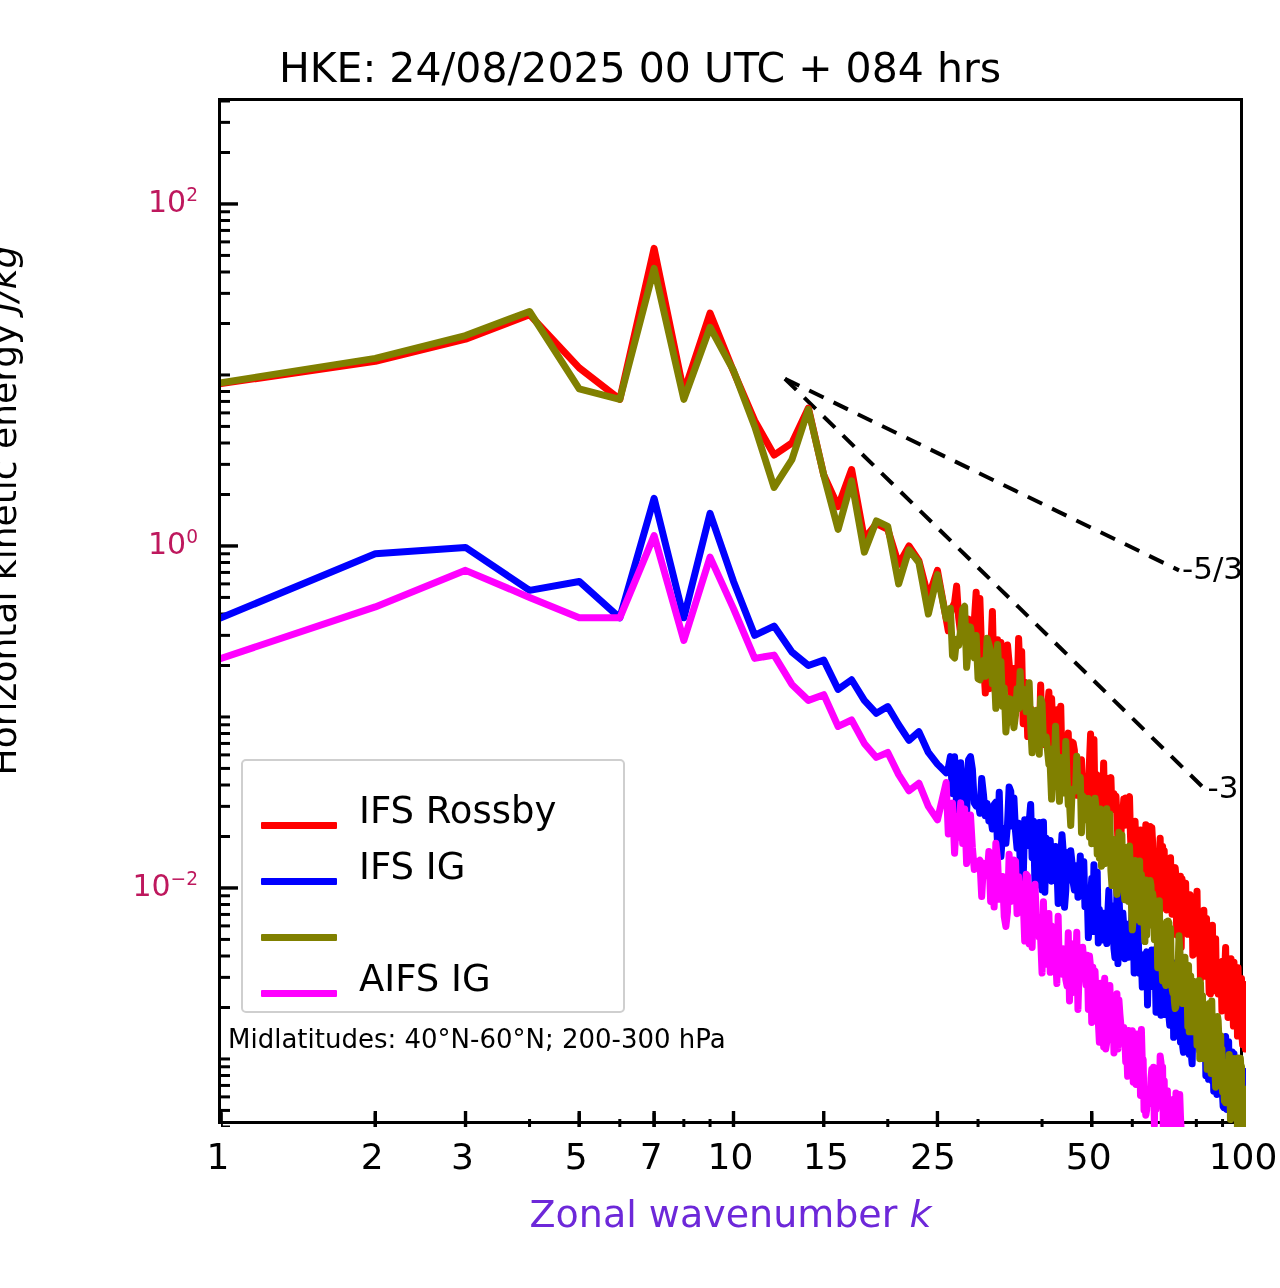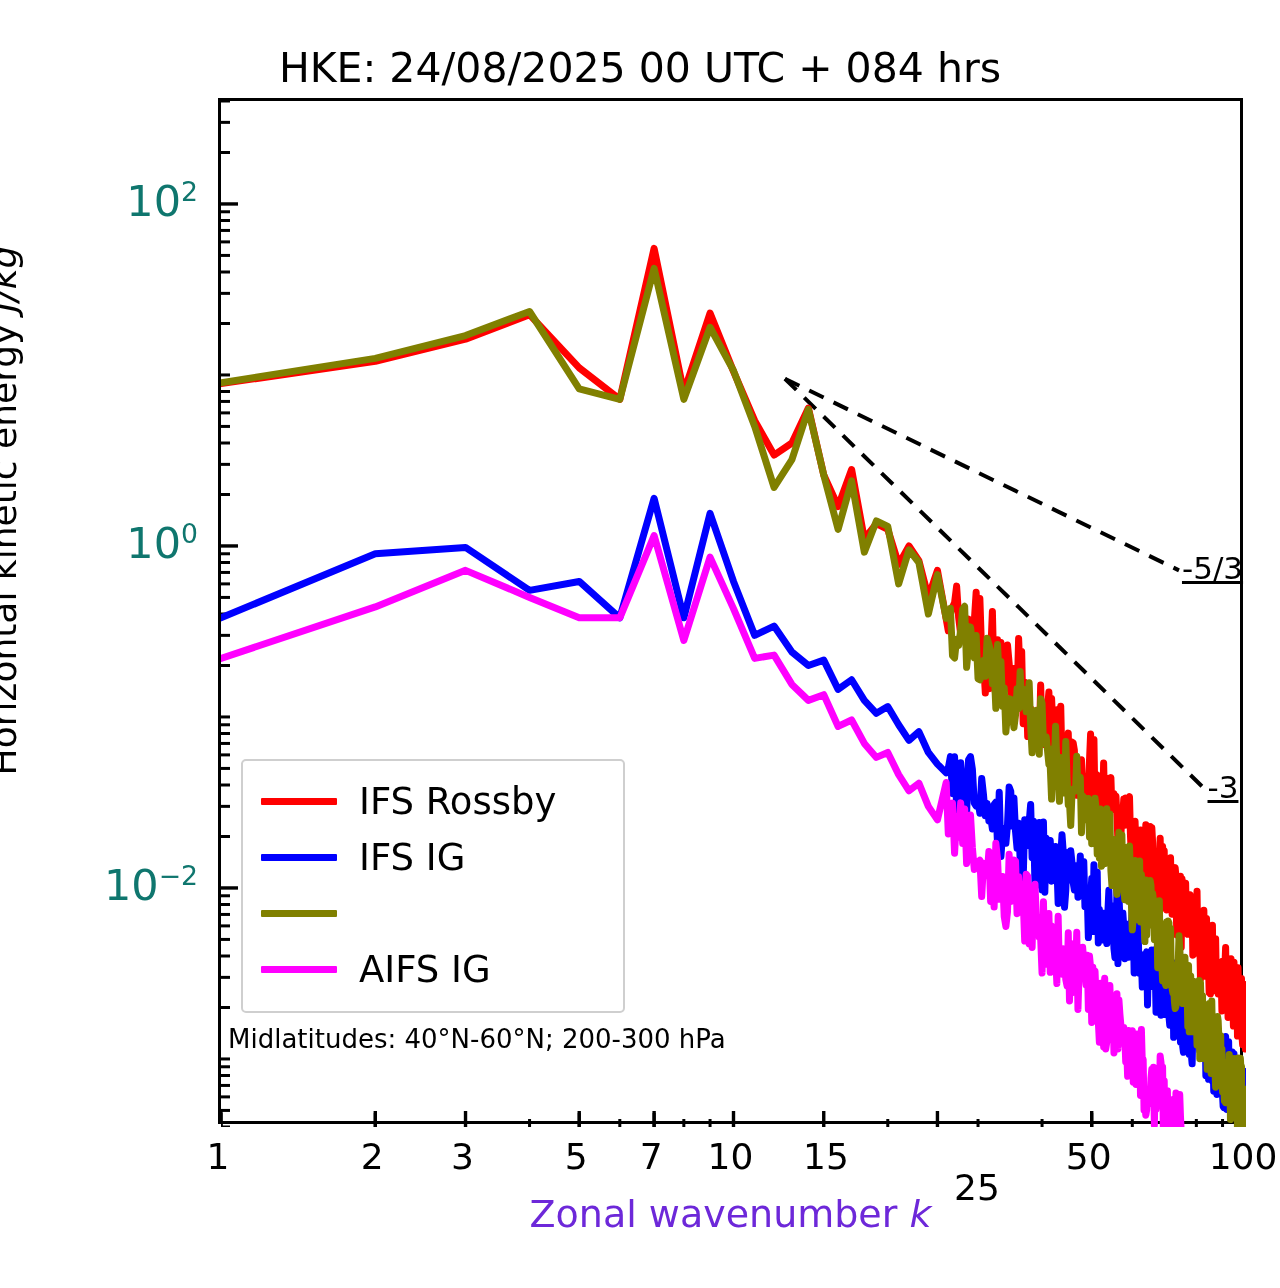--- a/index.html
+++ b/index.html
@@ -30,40 +30,40 @@
     position:absolute;left:218px;top:1192px;width:1025px;text-align:center;
     font-size:38px;color:#6d28d9;
   }
   #xlabel .var{font-style:italic;}
 
   .xtick-label{
     position:absolute;top:1136px;font-size:36px;color:#000;
     transform:translateX(-50%);white-space:nowrap;
   }
   .ytick-label{
-    position:absolute;font-size:43px;color:#0f766e;
+    position:absolute;font-size:30px;color:#be185d;
     transform:translateY(-50%);white-space:nowrap;text-align:right;
   }
   .ytick-label sup{font-size:0.62em;vertical-align:super;}
 
   
   #legend{
     position:absolute;left:241px;top:759px;width:384px;
     border:2px solid #cfcfcf;border-radius:5px;background:#fff;
     padding:12px 0 14px 0;box-sizing:border-box;
   }
-  .legend-row{display:flex;align-items:center;height:56px;padding-left:18px;}
+  .legend-row{display:flex;align-items:flex-end;height:56px;padding-left:18px;}
   .legend-swatch{width:76px;height:7px;margin-right:22px;flex:0 0 auto;border-radius:1px;}
   .legend-text{font-size:37px;color:#000;line-height:1;white-space:nowrap;}
 
   #region-note{
     position:absolute;left:228px;top:1024px;font-size:26px;color:#000;white-space:nowrap;
   }
 
-  .slope-label{position:absolute;font-size:31px;color:#000;white-space:nowrap;text-decoration:underline;}
+  .slope-label{position:absolute;font-size:31px;color:#000;white-space:nowrap;}
 </style>
 </head>
 <body>
 
 <div id="figure">
 
   <div id="chart-title">HKE: 24/08/2025 00 UTC + 084 hrs</div>
 
   <div id="ylabel"><span>Horizontal kinetic energy </span><span class="unit">J/kg</span></div>
 
@@ -171,21 +171,21 @@
   </div>
 
   <div id="xtick-labels">
       <div class="xtick-label" style="left: 218px;">1</div>
       <div class="xtick-label" style="left: 372.278px;">2</div>
       <div class="xtick-label" style="left: 462.525px;">3</div>
       <div class="xtick-label" style="left: 576.222px;">5</div>
       <div class="xtick-label" style="left: 651.113px;">7</div>
       <div class="xtick-label" style="left: 730.5px;">10</div>
       <div class="xtick-label" style="left: 826px;">15</div>
-      <div class="xtick-label" style="left: 977px; margin-top: 31px;">25</div>
+      <div class="xtick-label" style="left: 933px;">25</div>
       <div class="xtick-label" style="left: 1088.72px;">50</div>
       <div class="xtick-label" style="left: 1243px;">100</div>
     </div>
   <div id="ytick-labels">
       <div class="ytick-label" style="top: 200.952px; left: 60px; width: 138px;">10<sup>2</sup></div>
       <div class="ytick-label" style="top: 542.952px; left: 60px; width: 138px;">10<sup>0</sup></div>
       <div class="ytick-label" style="top: 884.952px; left: 60px; width: 138px; text-align: right;">10<sup>−2</sup></div>
     </div>
   <div id="slope-labels">
       <div class="slope-label" style="left: 1181.98px; top: 550.348px;">-5/3</div>

